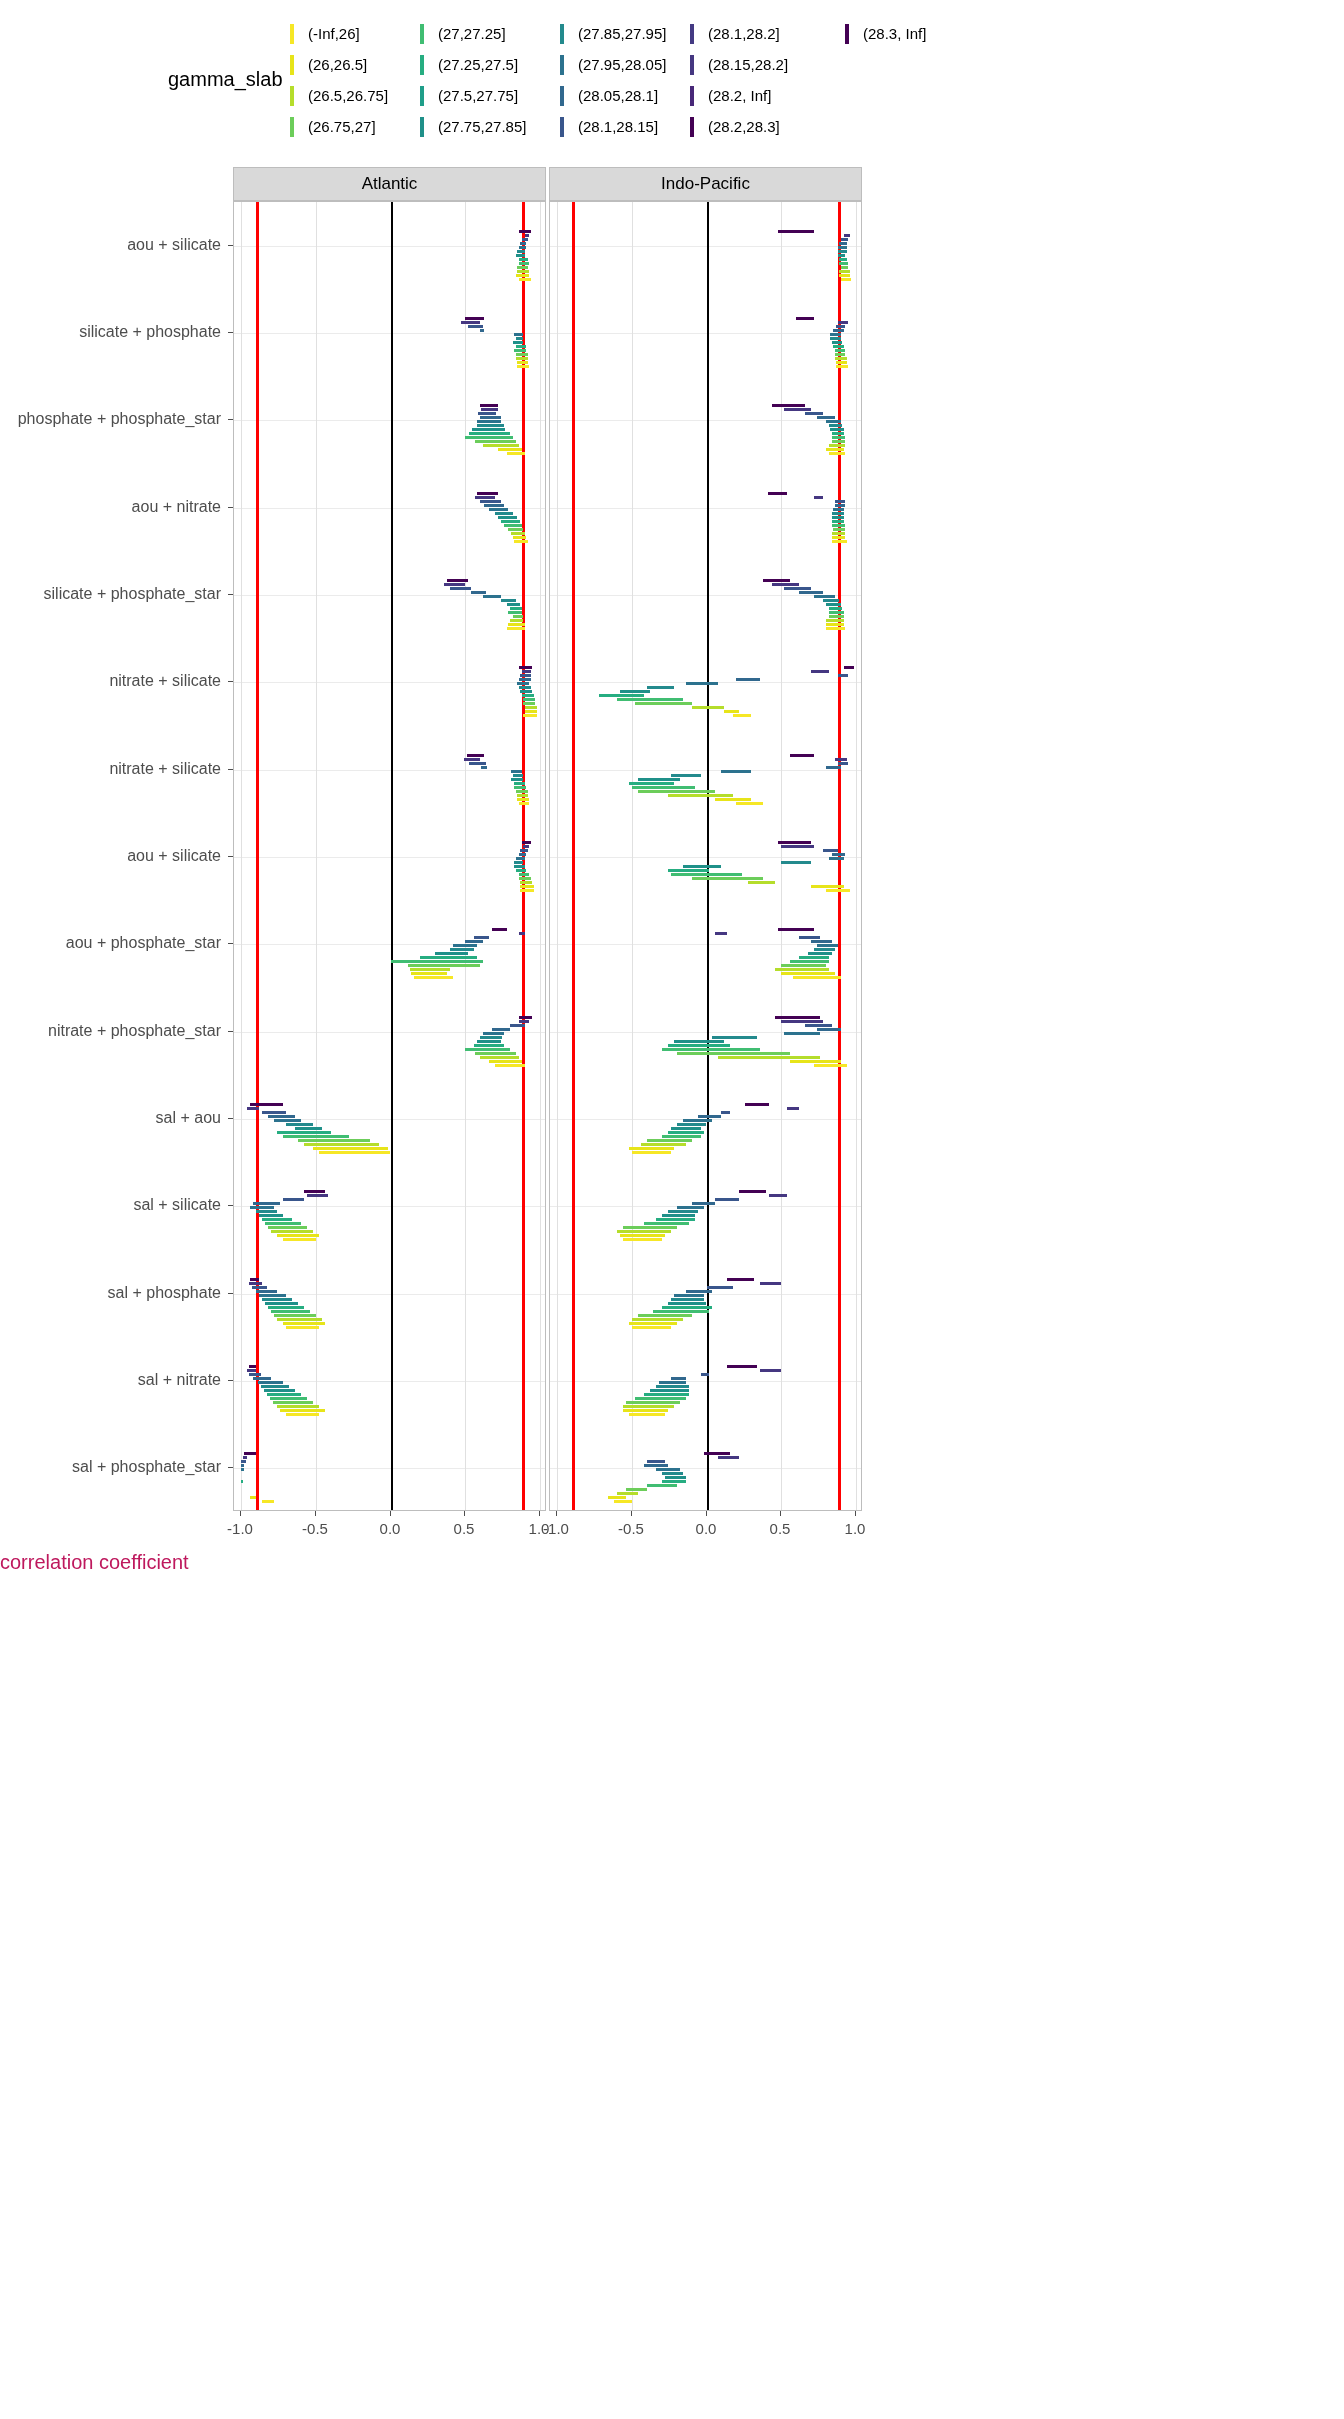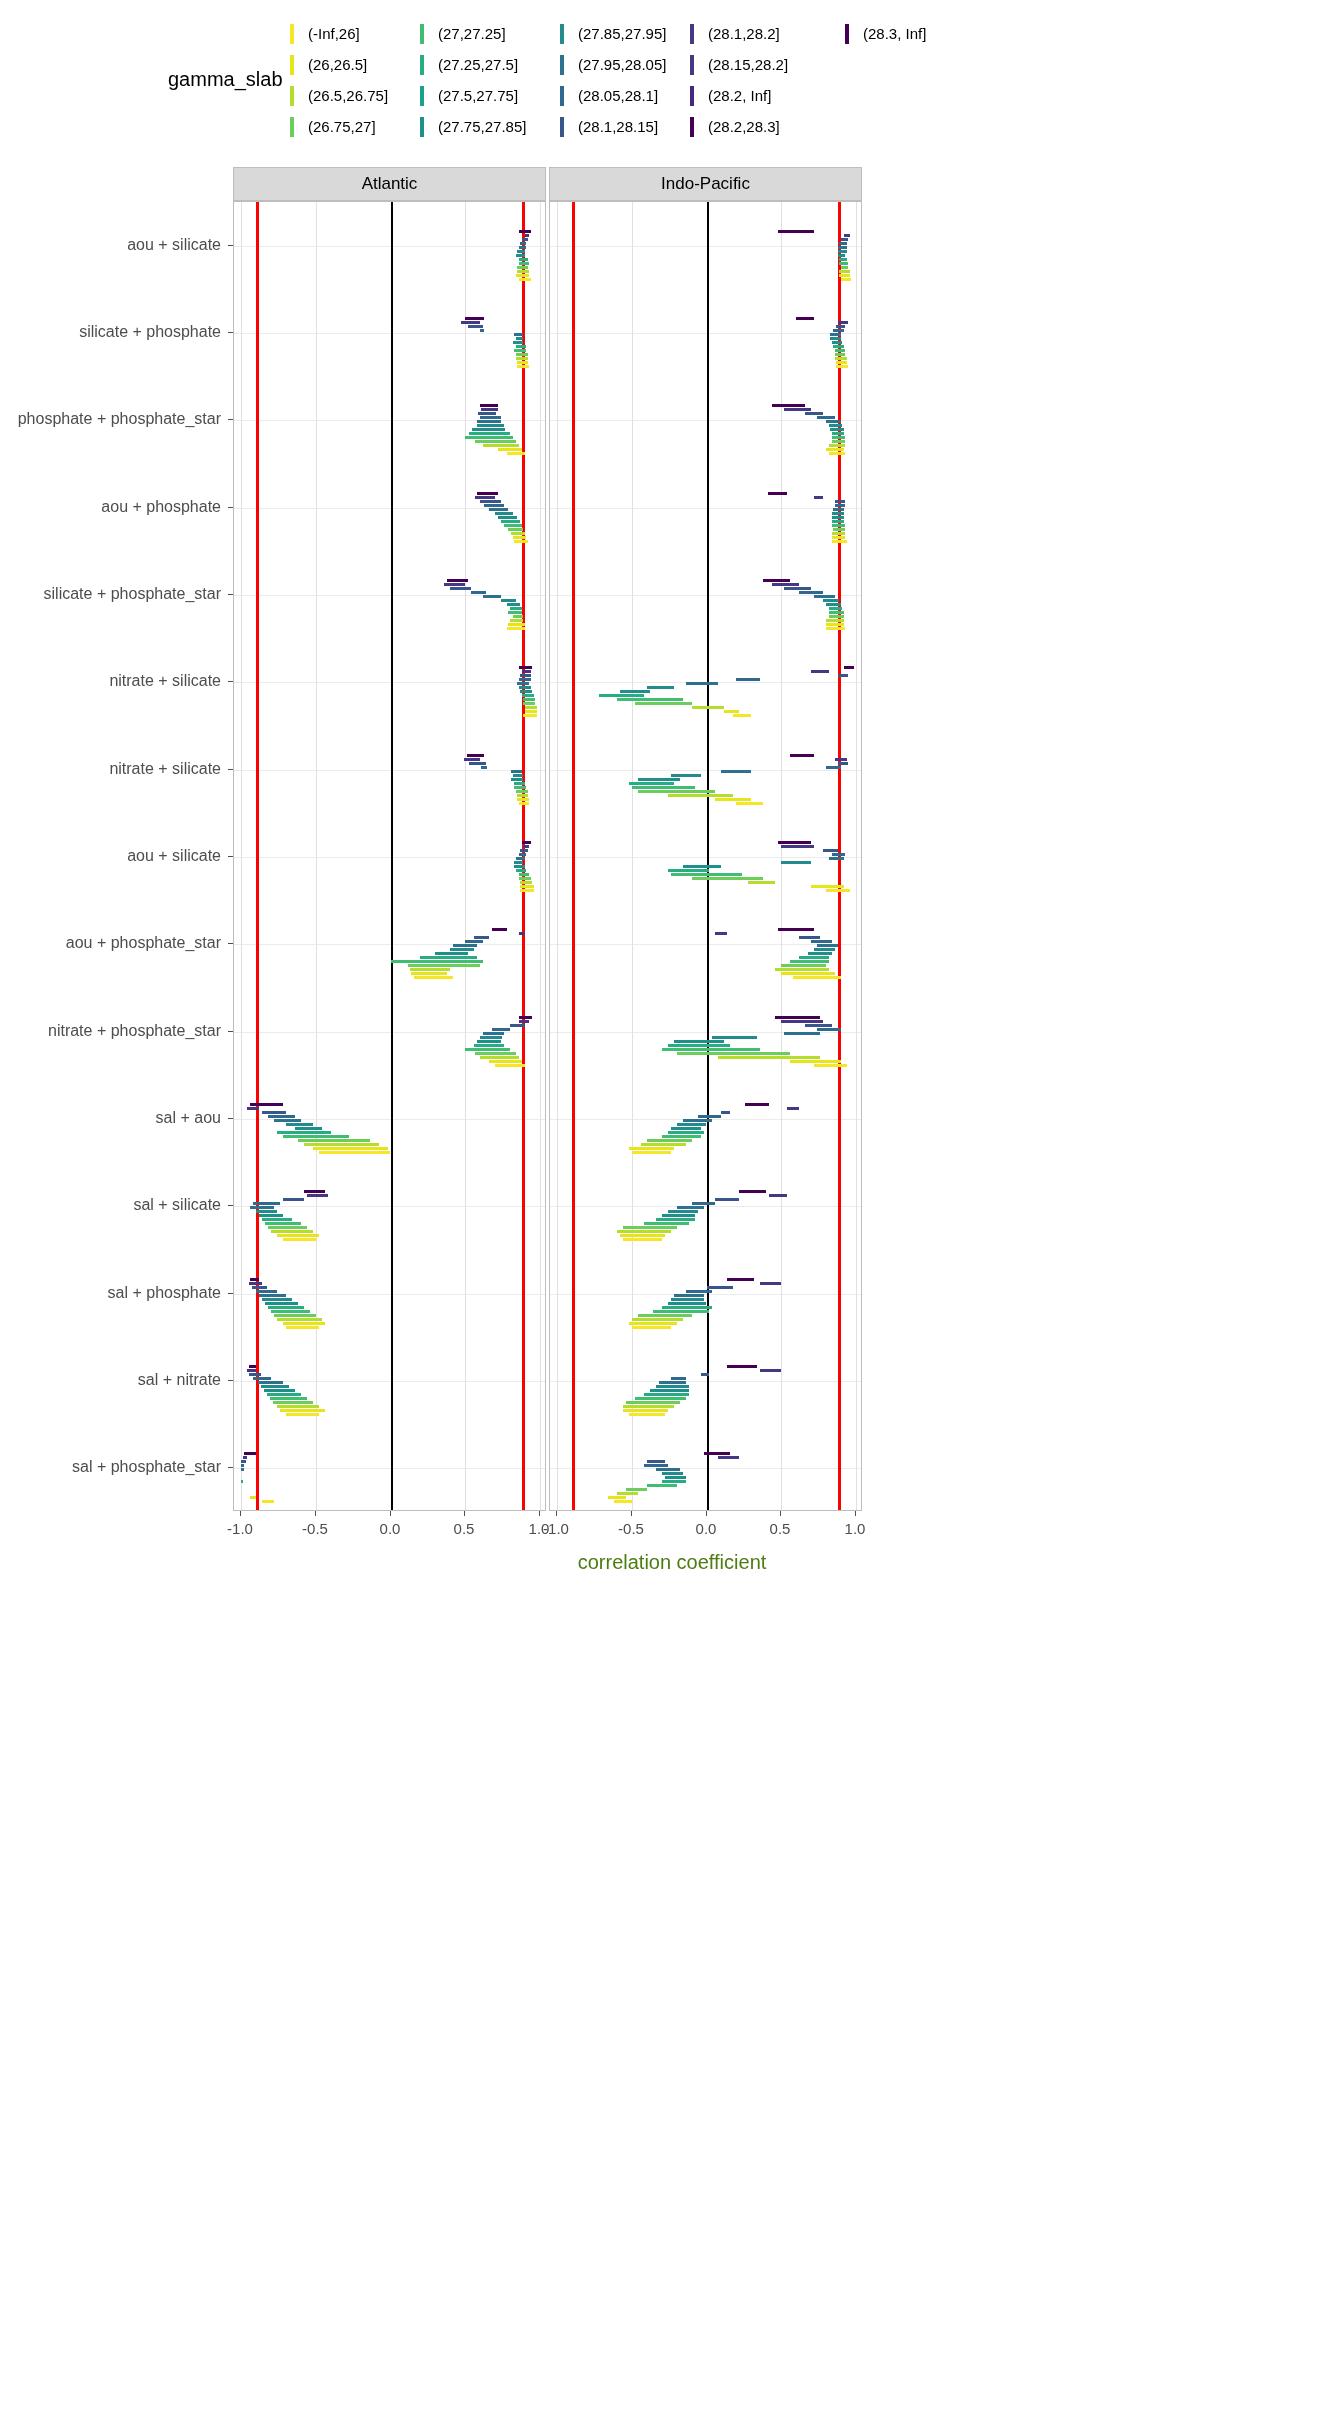--- a/index.html
+++ b/index.html
@@ -129,23 +129,22 @@
   }
   .tickmark-y {
     position: absolute;
     width: 5px;
     height: 1px;
     background: #4d4d4d;
   }
   #xlabel {
     position: absolute;
     width: 1344px;
-    text-align: center;
     font-size: 20px;
-    color: #4d7c0f;
+    color: #be185d;
   }
 </style>
 </head>
 <body>
 
 <div id="root">
 
   <div id="legend">
     <div id="legend-title">gamma_slab</div>
     <div id="legend-cols">
@@ -670,21 +669,21 @@
         <div class="seg" style="left: 64.0905px; width: 17.8857px; top: 1298.33px; background: rgb(246, 231, 38);"></div>
       </div>
 
     <div id="ylabels">
         <div class="ylab" style="top: 94.6667px; right: 1123px;">aou + silicate</div>
         <div class="tickmark-y" style="top: 94.6667px; left: 228px;"></div>
         <div class="ylab" style="top: 182px; right: 1123px;">silicate + phosphate</div>
         <div class="tickmark-y" style="top: 182px; left: 228px;"></div>
         <div class="ylab" style="top: 269.333px; right: 1123px;">phosphate + phosphate_star</div>
         <div class="tickmark-y" style="top: 269.333px; left: 228px;"></div>
-        <div class="ylab" style="top: 356.667px; right: 1123px;">aou + phosphate</div>
+        <div class="ylab" style="top: 356.667px; right: 1123px;">aou + nitrate</div>
         <div class="tickmark-y" style="top: 356.667px; left: 228px;"></div>
         <div class="ylab" style="top: 444px; right: 1123px;">silicate + phosphate_star</div>
         <div class="tickmark-y" style="top: 444px; left: 228px;"></div>
         <div class="ylab" style="top: 531.333px; right: 1123px;">nitrate + silicate</div>
         <div class="tickmark-y" style="top: 531.333px; left: 228px;"></div>
         <div class="ylab" style="top: 618.667px; right: 1123px;">nitrate + silicate</div>
         <div class="tickmark-y" style="top: 618.667px; left: 228px;"></div>
         <div class="ylab" style="top: 706px; right: 1123px;">aou + silicate</div>
         <div class="tickmark-y" style="top: 706px; left: 228px;"></div>
         <div class="ylab" style="top: 793.333px; right: 1123px;">aou + phosphate_star</div>

